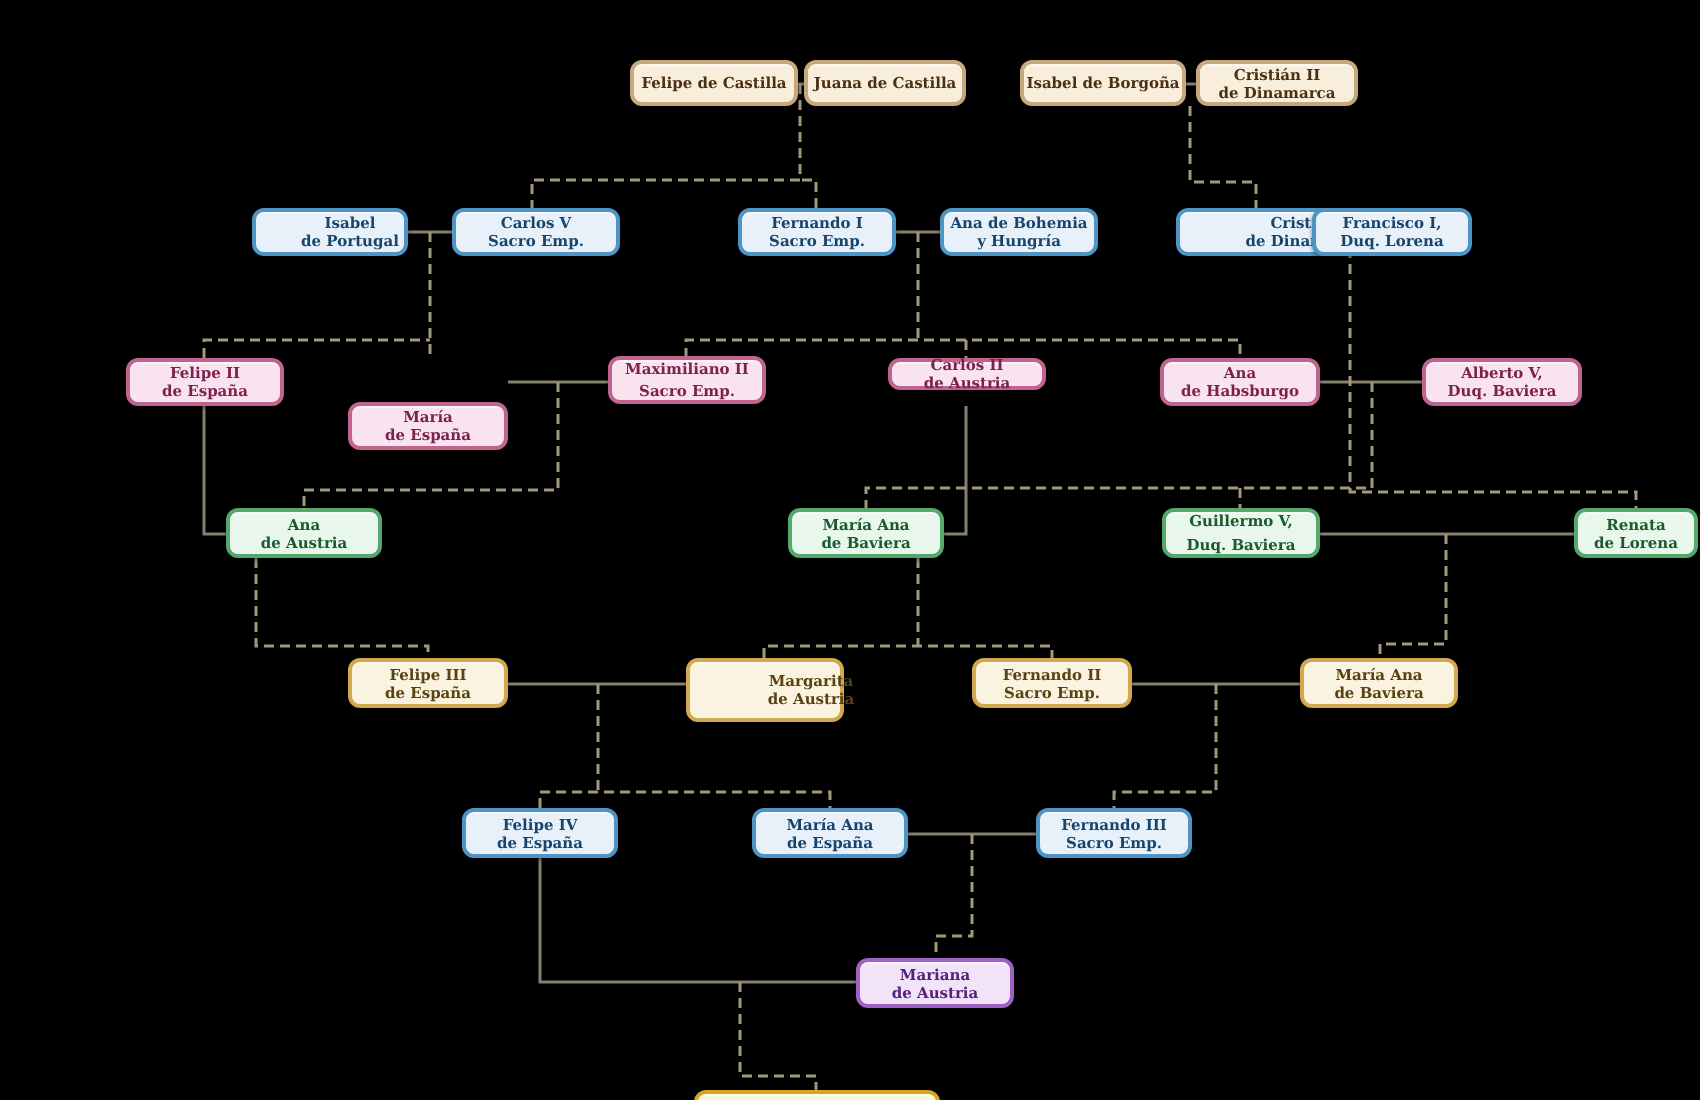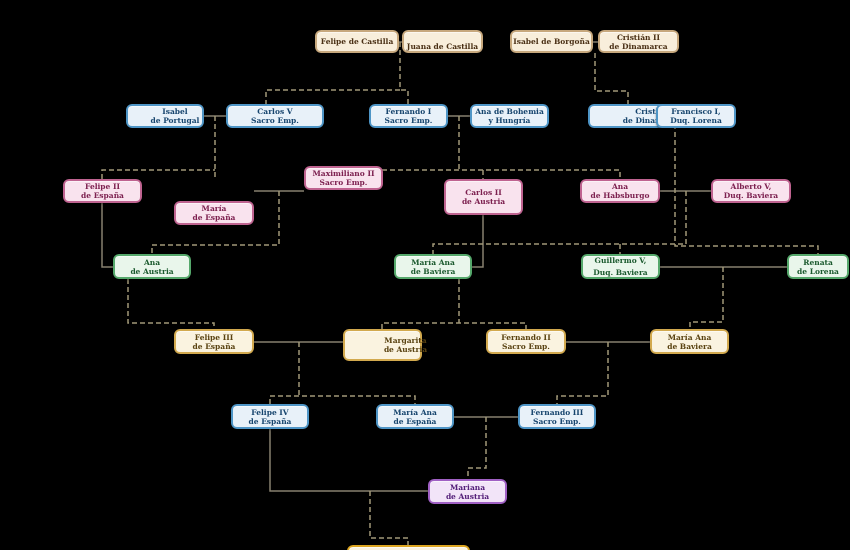--- a/index.html
+++ b/index.html
@@ -68,35 +68,35 @@
       <polyline points="299,342 299,396" stroke="#a19878" stroke-width="1.5" stroke-dasharray="5,3"></polyline>
       <polyline points="270,404 270,396 415,396 415,404" stroke="#a19878" stroke-width="1.5" stroke-dasharray="5,3"></polyline>
       <polyline points="608,342 608,396 557,396 557,404" stroke="#a19878" stroke-width="1.5" stroke-dasharray="5,3"></polyline>
       <polyline points="486,417 486,468 468,468 468,479" stroke="#a19878" stroke-width="1.5" stroke-dasharray="5,3"></polyline>
       <polyline points="370,491 370,538 408,538 408,545" stroke="#a19878" stroke-width="1.5" stroke-dasharray="5,3"></polyline>
     </svg>
   <div id="nodes">
       <div class="node" style="left: 315px; top: 30px; width: 84px; height: 23px; background: rgb(248, 238, 219); border-color: rgb(199, 168, 125); color: rgb(74, 48, 21);">
         <span class="nm">Felipe de Castilla</span>
       </div>
-      <div class="node" style="left: 402px; top: 30px; width: 81px; height: 23px; background: rgb(248, 238, 219); border-color: rgb(199, 168, 125); color: rgb(74, 48, 21); justify-content: flex-end;">
+      <div class="node" style="left: 402px; top: 30px; width: 81px; height: 23px; background: rgb(248, 238, 219); border-color: rgb(199, 168, 125); color: rgb(74, 48, 21);">
         <span class="nm">Juana de Castilla</span>
       </div>
       <div class="node" style="left: 510px; top: 30px; width: 83px; height: 23px; background: rgb(248, 238, 219); border-color: rgb(199, 168, 125); color: rgb(74, 48, 21);">
         <span class="nm">Isabel de Borgoña</span>
       </div>
       <div class="node" style="left: 598px; top: 30px; width: 81px; height: 23px; background: rgb(248, 238, 219); border-color: rgb(199, 168, 125); color: rgb(74, 48, 21);">
         <span class="nm">Cristián II</span>
         <span class="nm">de Dinamarca</span>
       </div>
       <div class="node" style="left: 126px; top: 104px; width: 78px; height: 24px; background: rgb(232, 241, 249); border-color: rgb(78, 149, 198); color: rgb(23, 69, 110); padding-left: 20px;">
         <span class="nm">Isabel</span>
         <span class="nm">de Portugal</span>
       </div>
-      <div class="node" style="left: 226px; top: 104px; width: 98px; height: 24px; background: rgb(232, 241, 249); border-color: rgb(78, 149, 198); color: rgb(23, 69, 110);">
+      <div class="node" style="left: 226px; top: 104px; width: 84px; height: 24px; background: rgb(232, 241, 249); border-color: rgb(78, 149, 198); color: rgb(23, 69, 110);">
         <span class="nm">Carlos V</span>
         <span class="nm">Sacro Emp.</span>
       </div>
       <div class="node" style="left: 369px; top: 104px; width: 79px; height: 24px; background: rgb(232, 241, 249); border-color: rgb(78, 149, 198); color: rgb(23, 69, 110);">
         <span class="nm">Fernando I</span>
         <span class="nm">Sacro Emp.</span>
       </div>
       <div class="node" style="left: 470px; top: 104px; width: 79px; height: 24px; background: rgb(232, 241, 249); border-color: rgb(78, 149, 198); color: rgb(23, 69, 110);">
         <span class="nm">Ana de Bohemia</span>
         <span class="nm">y Hungría</span>
@@ -110,25 +110,25 @@
         <span class="nm">Duq. Lorena</span>
       </div>
       <div class="node" style="left: 63px; top: 179px; width: 79px; height: 24px; background: rgb(249, 227, 238); border-color: rgb(191, 99, 144); color: rgb(125, 33, 80);">
         <span class="nm">Felipe II</span>
         <span class="nm">de España</span>
       </div>
       <div class="node" style="left: 174px; top: 179px; width: 80px; height: 24px; background: rgb(249, 227, 238); border-color: rgb(191, 99, 144); color: rgb(125, 33, 80); margin-top: 22px;">
         <span class="nm">María</span>
         <span class="nm">de España</span>
       </div>
-      <div class="node" style="left: 304px; top: 166px; width: 79px; height: 24px; background: rgb(249, 227, 238); border-color: rgb(191, 99, 144); color: rgb(125, 33, 80);">
+      <div class="node" style="left: 304px; top: 178px; width: 79px; height: 24px; background: rgb(249, 227, 238); border-color: rgb(191, 99, 144); color: rgb(125, 33, 80); justify-content: space-between;">
         <span class="nm">Maximiliano II</span>
         <span class="nm">Sacro Emp.</span>
       </div>
-      <div class="node" style="left: 444px; top: 179px; width: 79px; height: 36px; background: rgb(249, 227, 238); border-color: rgb(191, 99, 144); color: rgb(125, 33, 80);">
+      <div class="node" style="left: 444px; top: 179px; width: 79px; height: 16px; background: rgb(249, 227, 238); border-color: rgb(191, 99, 144); color: rgb(125, 33, 80);">
         <span class="nm">Carlos II</span>
         <span class="nm">de Austria</span>
       </div>
       <div class="node" style="left: 580px; top: 179px; width: 80px; height: 24px; background: rgb(249, 227, 238); border-color: rgb(191, 99, 144); color: rgb(125, 33, 80);">
         <span class="nm">Ana</span>
         <span class="nm">de Habsburgo</span>
       </div>
       <div class="node" style="left: 711px; top: 179px; width: 80px; height: 24px; background: rgb(249, 227, 238); border-color: rgb(191, 99, 144); color: rgb(125, 33, 80);">
         <span class="nm">Alberto V,</span>
         <span class="nm">Duq. Baviera</span>

